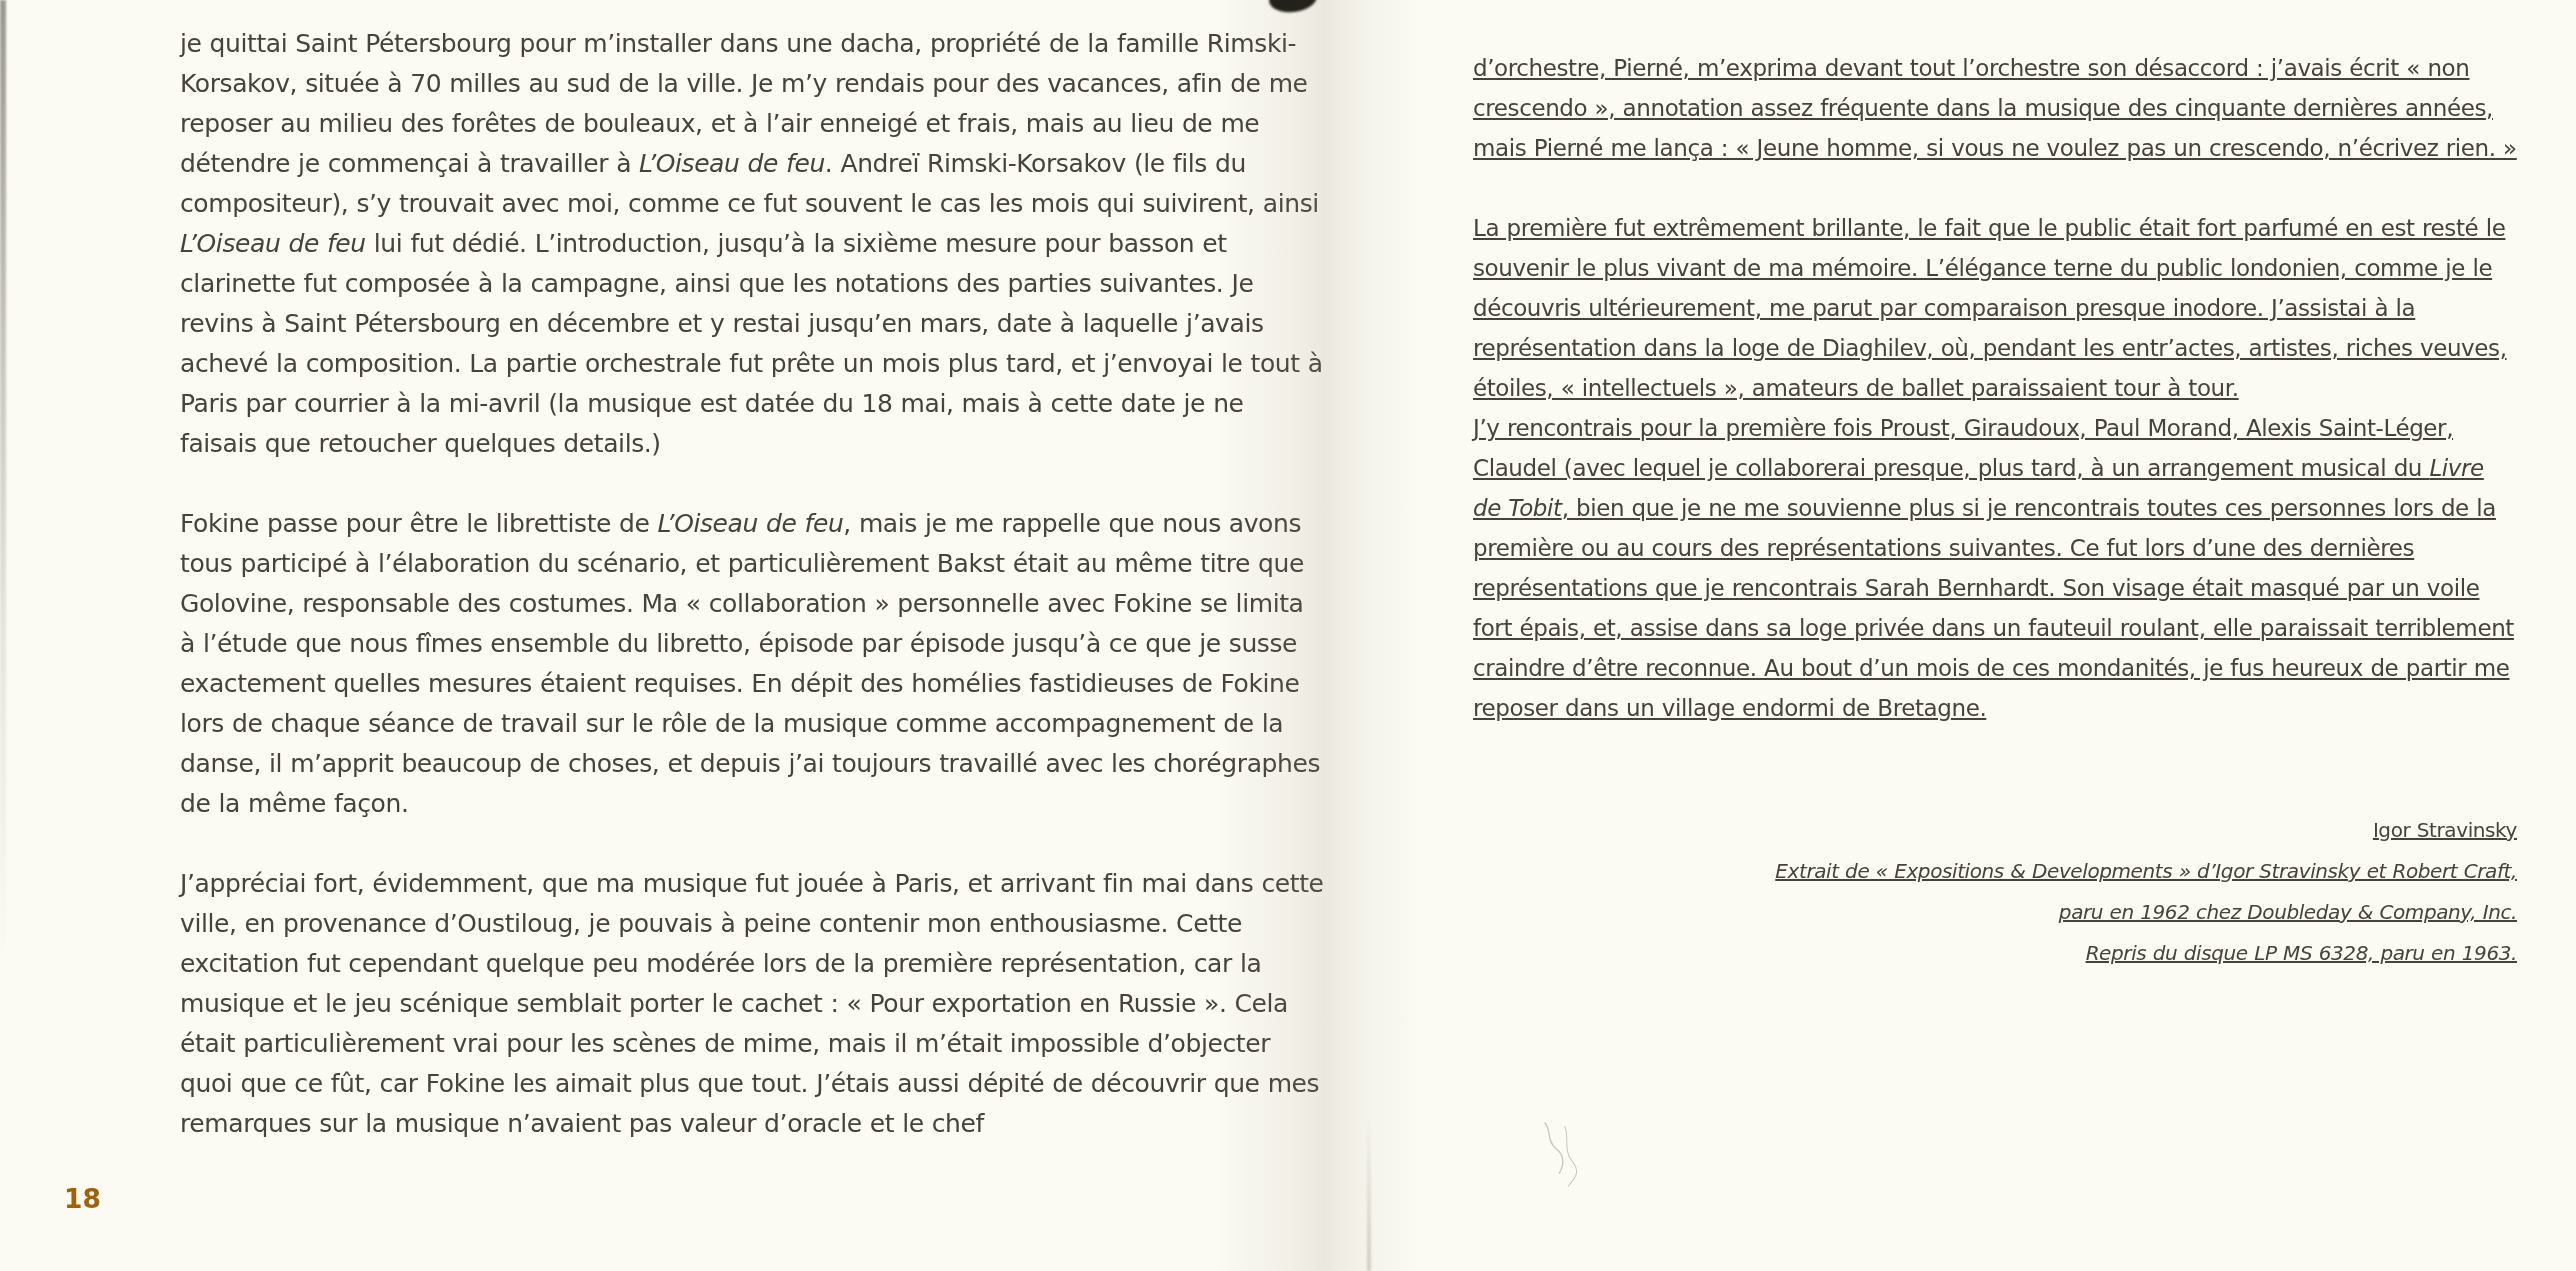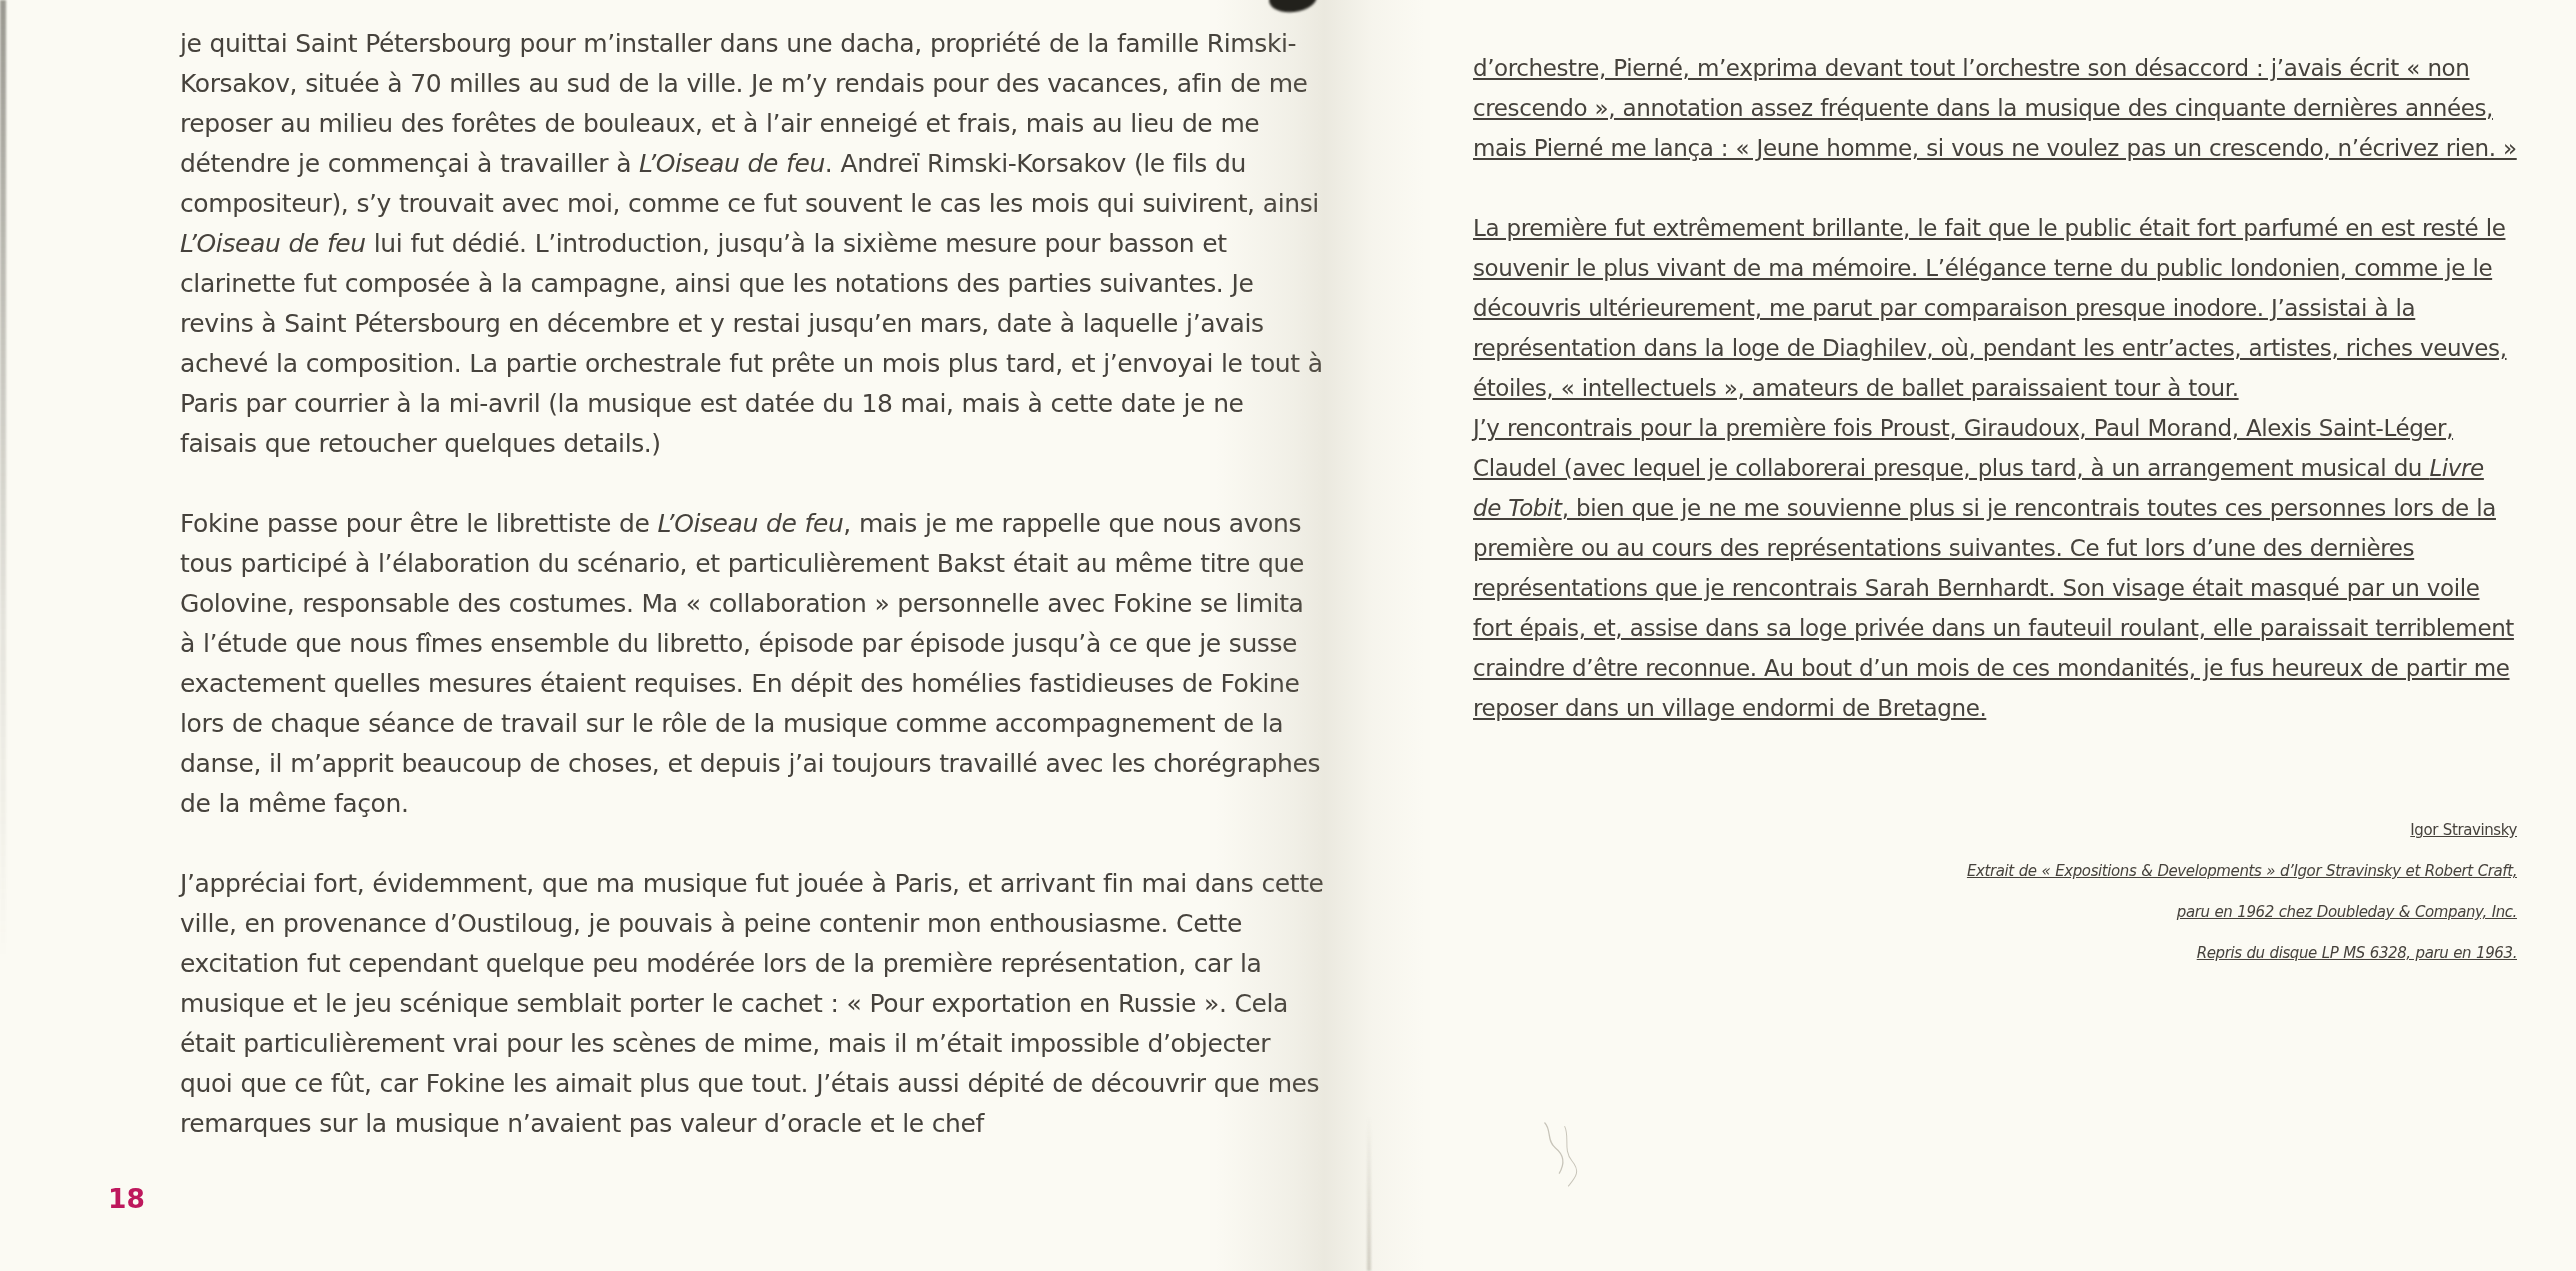--- a/index.html
+++ b/index.html
@@ -40,32 +40,31 @@
   }
 
   p.para { margin: 0 0 40px 0; }
   p.para.no-gap { margin-bottom: 0; }
   .it { font-style: italic; }
 
   .signature {
     margin-top: 82px;
     text-align: right;
     line-height: 41px;
-    font-size: 15px;
+    font-size: 20px;
   }
   .signature .author { font-style: normal; }
   .signature .credit { font-style: italic; }
 
   .page-number {
     position: absolute;
     font-size: 26.5px;
     font-weight: 700;
-    color: #be185d;
+    color: #a16207;
     letter-spacing: 0;
-    margin-left: 44px;
   }
   .page-number.left  { left: 64px;  top: 1183px; }
 
   
   .scan-left-edge {
     position: absolute; left: 0; top: 0; width: 5.5px; height: 959px;
     background: linear-gradient(180deg,
       rgba(75,73,64,0.55) 0%,
       rgba(75,73,64,0.30) 35%,
       rgba(75,73,64,0.12) 65%,

